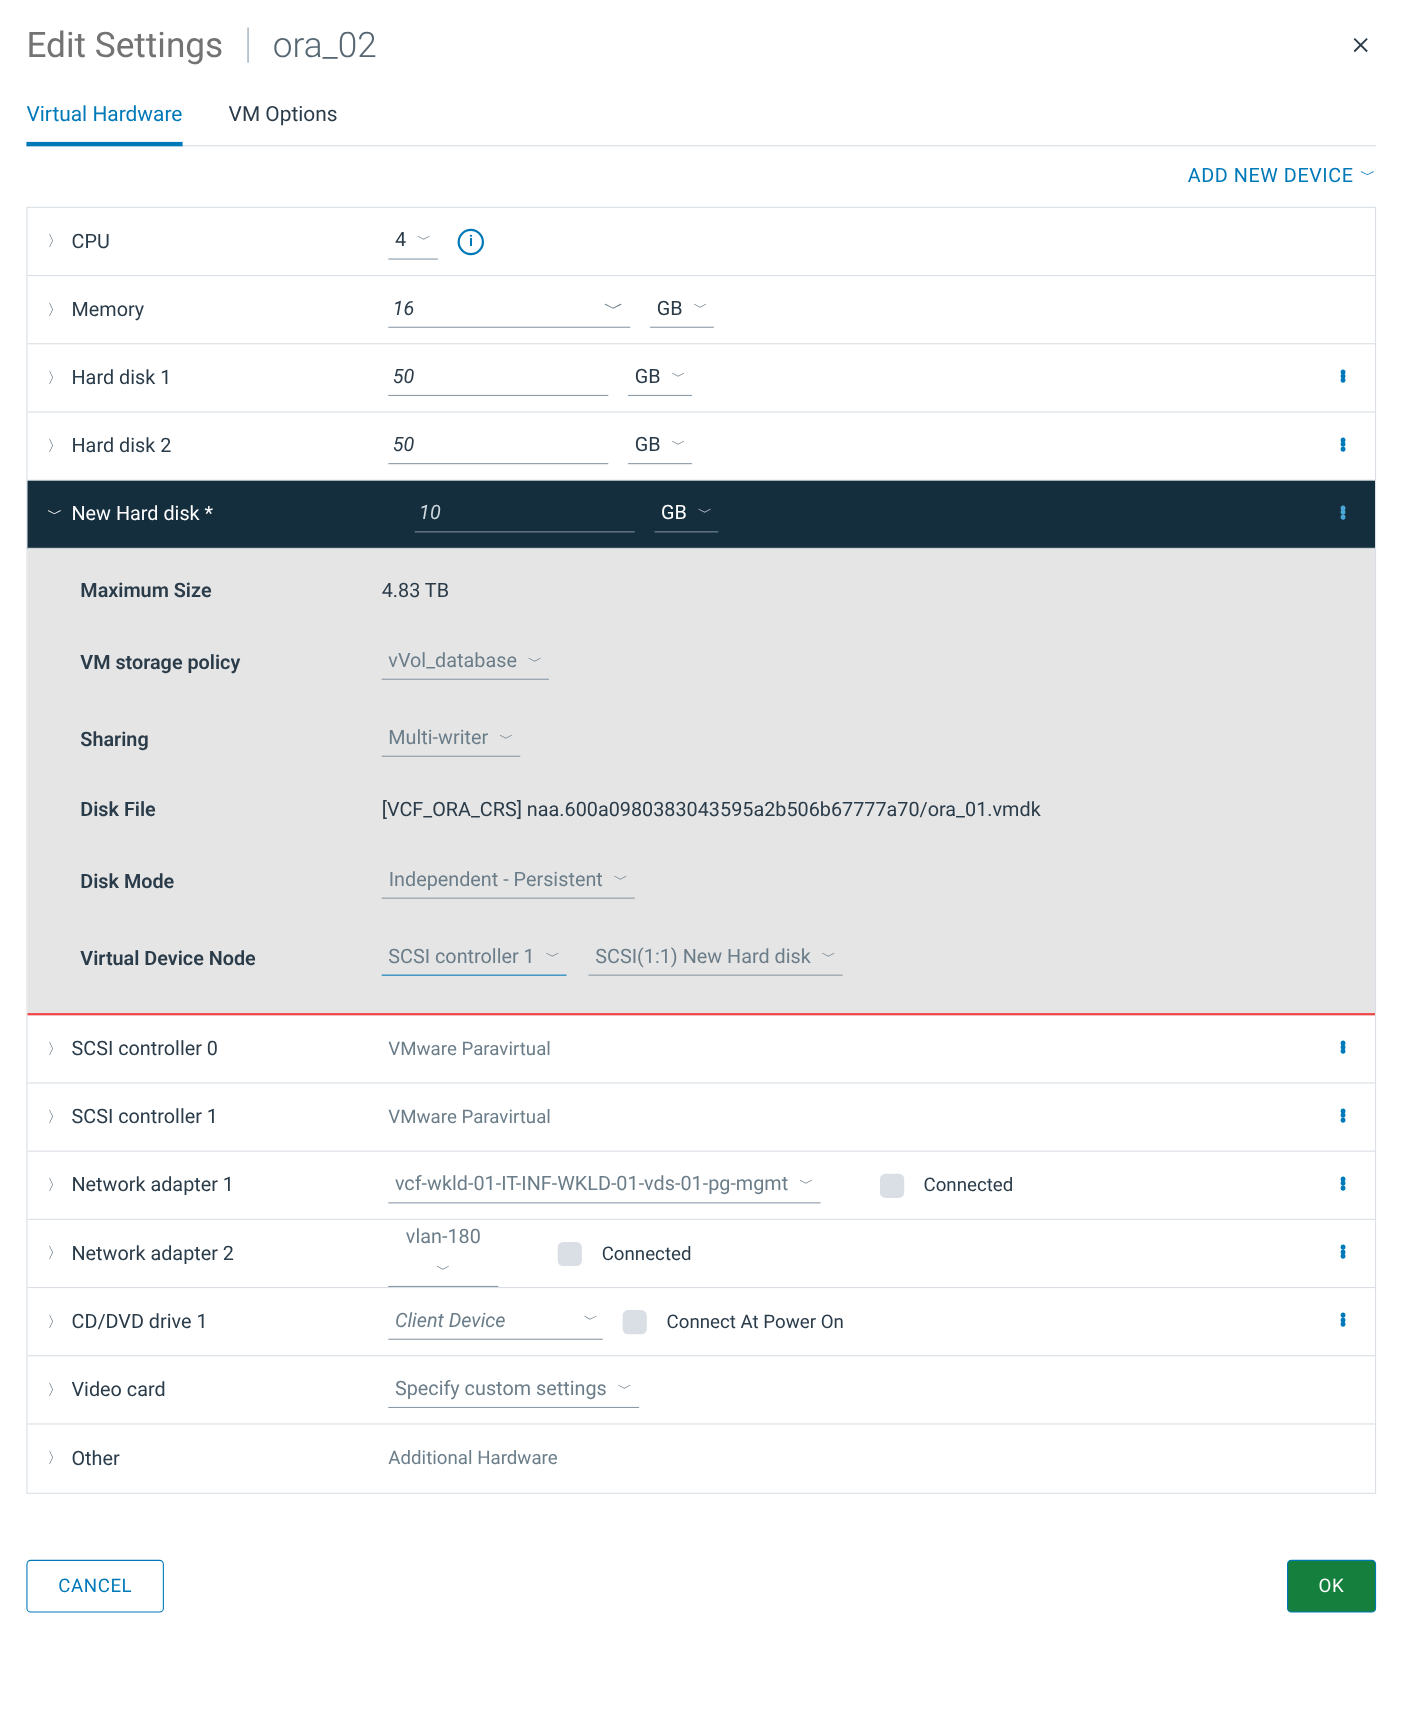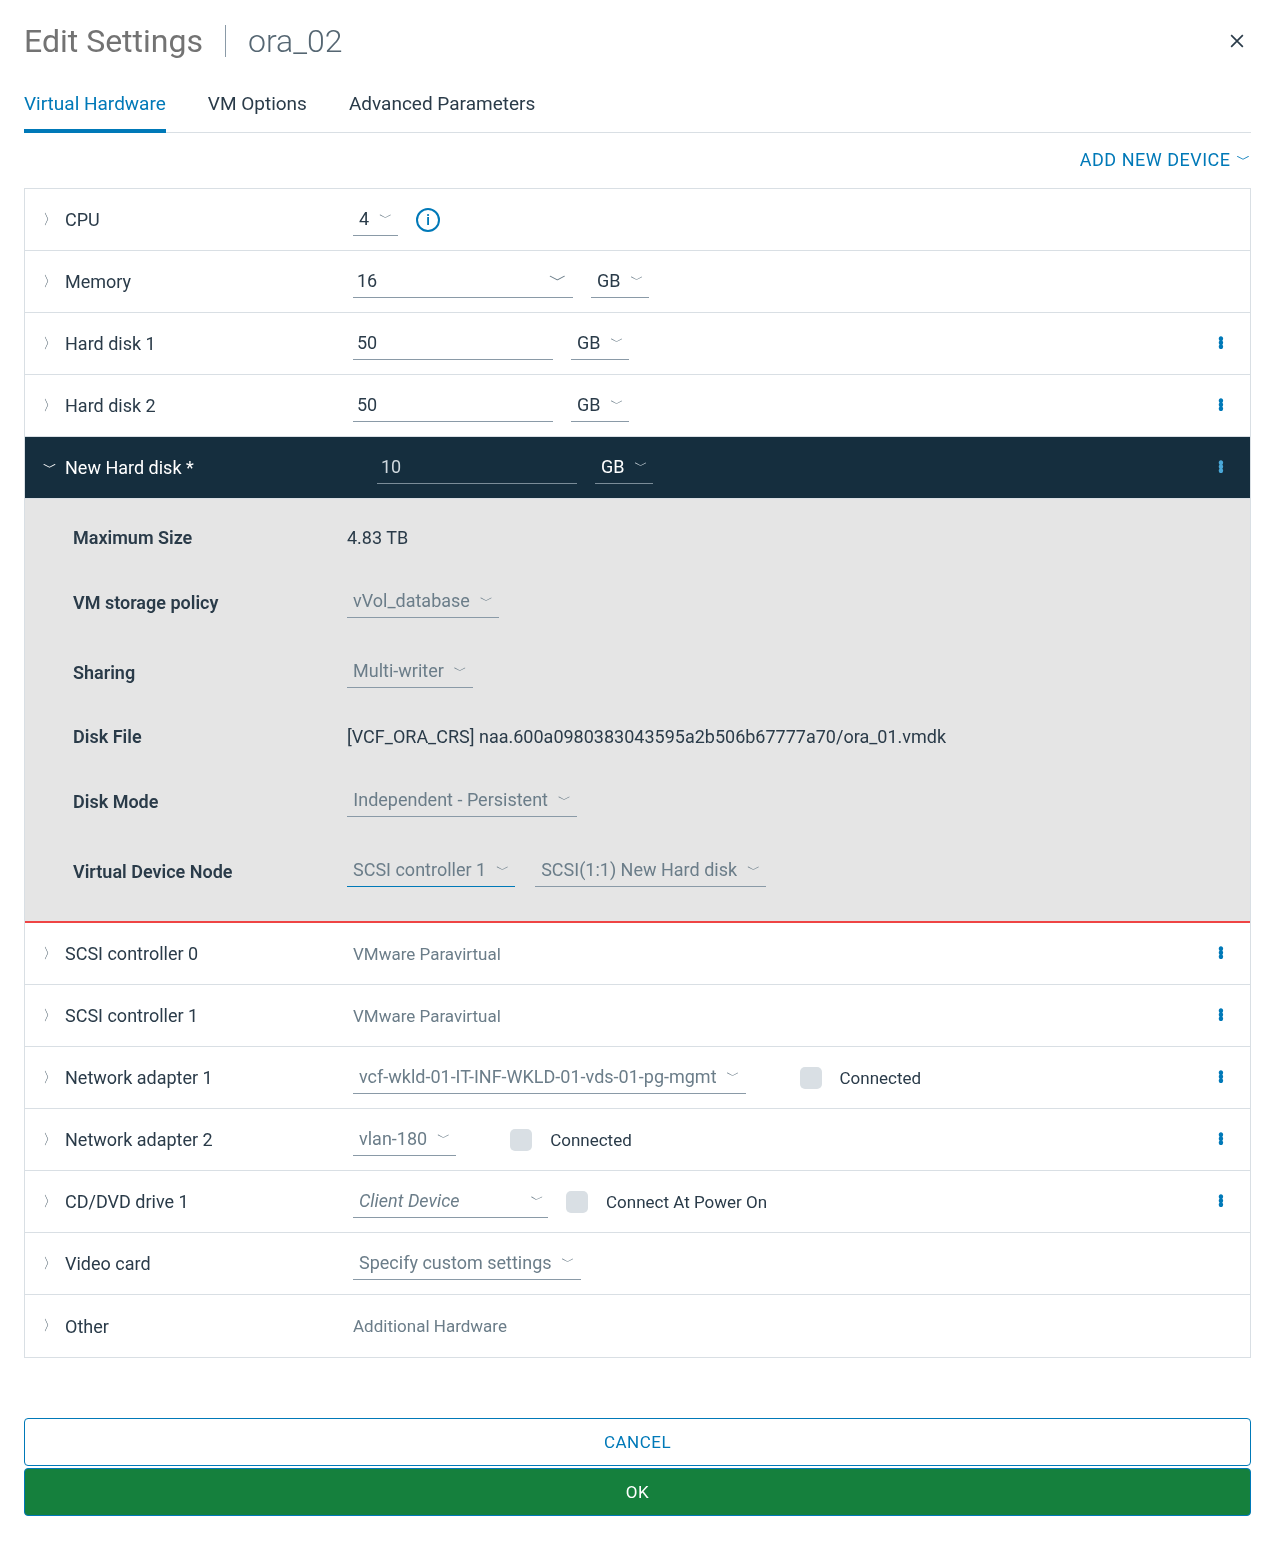--- a/index.html
+++ b/index.html
@@ -28,21 +28,21 @@
   .panel { border:1px solid #d9dfe4; }
   .row { display:flex; align-items:center; min-height:62px; border-bottom:1px solid #d9dfe4; padding: 0 18px; position:relative; }
   .row:last-child { border-bottom:none; }
   .lab { width: 310px; display:flex; align-items:center; gap:8px; color:#2a3b49; font-size:18px; }
   .lab .chev-r { color:#556672; font-size:14px; }
   .val { flex:1; display:flex; align-items:center; gap:18px; }
   .kebab { width:22px; text-align:center; color:#0079b8; font-size:22px; cursor:pointer; line-height:1; letter-spacing:0; }
   .kebab span{ display:block; line-height:4px; }
 
   
-  .u-input { border:none; border-bottom:1px solid #8a9aa7; background:transparent; padding:4px 4px 6px 4px; font-size:18px; color:#2a3b49; font-family:inherit; }
+  .u-input { border:none; border-bottom:1px solid #8a9aa7; background:transparent; padding:4px 4px 6px 4px; font-size:18px; color:#2a3b49; font-family:inherit;font-style:italic; }
   .u-sel { display:inline-flex; align-items:center; gap:10px; border-bottom:1px solid #8a9aa7; padding:4px 6px 6px 6px; font-size:18px; color:#2a3b49; cursor:pointer; }
   .u-sel.dim { color:#6b7d89; }
   .u-sel .chev { color:#6b7d89; font-size:13px; }
   .u-sel.blue-b { border-bottom-color:#0079b8; }
 
   .info-badge { width:24px; height:24px; border-radius:50%; border:2px solid #0079b8; color:#0079b8; display:inline-flex; align-items:center; justify-content:center; font-size:14px; font-weight:600; }
 
   
   .row.dark { background:#152e3e; color:#fff; }
   .row.dark .lab { color:#fff; }
@@ -58,21 +58,21 @@
   .drow:last-child { margin-bottom: 8px; }
   .dlab { width: 274px; font-weight:600; color:#2a3b49; font-size:18px; }
   .dval { flex:1; display:flex; align-items:center; gap:20px; color:#2a3b49; font-size:18px; }
 
   .static-text { color:#6b7d89; }
 
   
   .cb { width:22px; height:22px; border-radius:5px; background:#d9dfe4; display:inline-block; }
 
   
-  .footer { display:flex; justify-content:space-between; gap:2px; padding-top: 60px; flex-direction: column; }
+  .footer { display:flex; justify-content:space-between; gap:2px; padding-top: 60px; }
   .btn { height:48px; padding:0 28px; font-size:17px; letter-spacing:.5px; border-radius:4px; cursor:pointer; display:inline-flex; align-items:center; justify-content:center; }
   .btn-sec { border:1px solid #0079b8; color:#0079b8; background:#fff; }
   .btn-pri { border:1px solid #0079b8; color:#fff; background:#15803d; }
   .w-num   { width: 220px; position:relative; }
   .big-chev { position:absolute; right:6px; top:2px; color:#6b7d89; font-size:18px; pointer-events:none;}
 </style>
 </head>
 <body>
 
 <div class="dialog">
@@ -84,21 +84,20 @@
     <div class="hdr-close">
       <svg viewBox="0 0 24 24" fill="none">
           <path d="M5 5 L19 19 M19 5 L5 19"></path>
         </svg>
     </div>
   </div>
 
   <div class="tabs">
     <div class="tab active">Virtual Hardware</div>
     <div class="tab">VM Options</div>
-    <div class="tab">Advanced Parameters</div>
   </div>
 
   <div class="add-row">
     <div class="add-btn">
       <span>ADD NEW DEVICE</span>
       <span class="chev">﹀</span>
     </div>
   </div>
 
   <div class="panel">
@@ -296,21 +295,21 @@
           <span>•</span>
         </div>
     </div>
 
     <div class="row">
       <div class="lab">
         <span class="chev-r">〉</span>
         <span>Network adapter 2</span>
       </div>
       <div class="val">
-        <div class="u-sel dim" style="min-width:100px; justify-content:center;">
+        <div class="u-sel dim" style="min-width:100px; justify-content:center;flex-direction:column;">
           <span>vlan-180</span>
           <span class="chev">﹀</span>
         </div>
         <span style="width:18px"></span>
         <span class="cb"></span>
         <span>Connected</span>
       </div>
       <div class="kebab">
           <span>•</span>
           <span>•</span>

